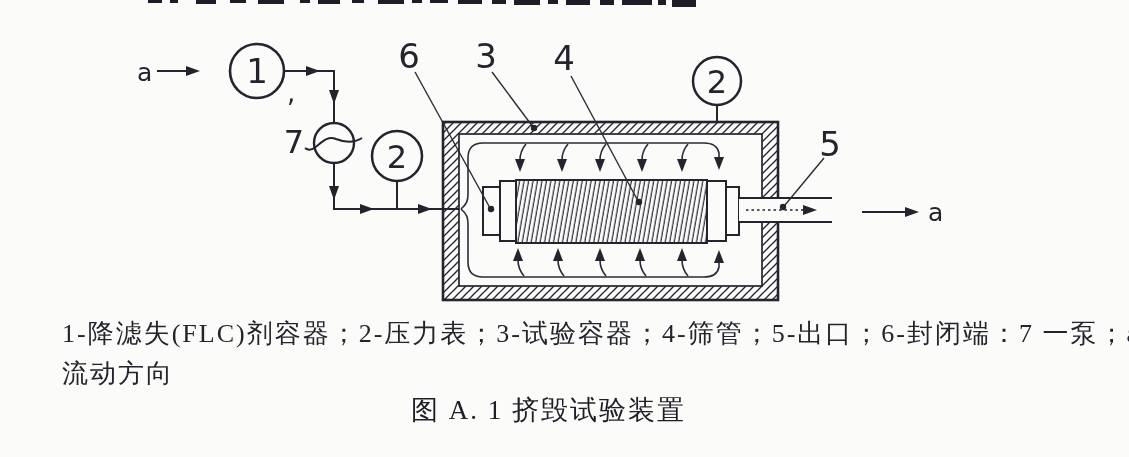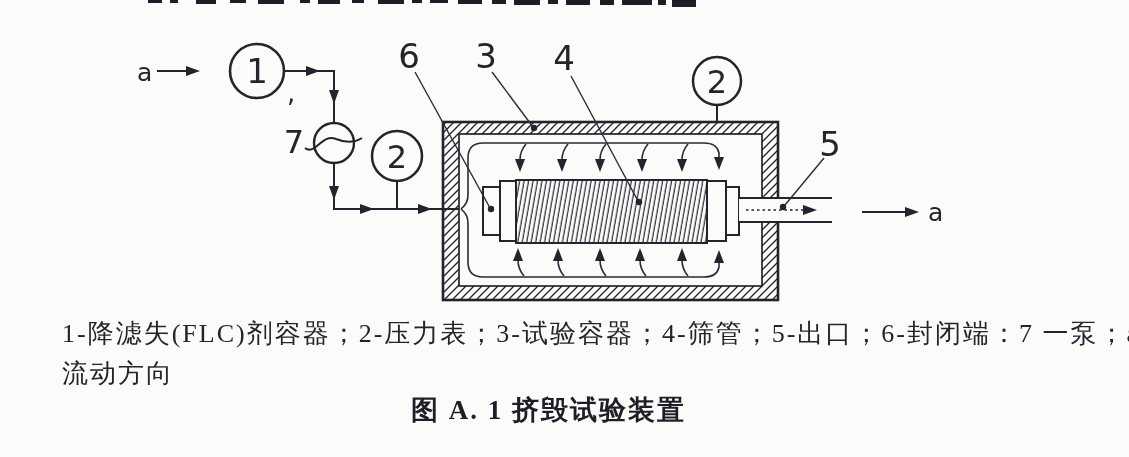--- a/index.html
+++ b/index.html
@@ -11,21 +11,21 @@
   }
   #diagram-svg{position:absolute;left:0;top:0;}
   .caption{
     position:absolute;left:62px;top:314px;
     color:#23242c;font-size:26px;line-height:40px;
     letter-spacing:2px;white-space:nowrap;
   }
   .fig-title{
     position:absolute;left:0;top:392px;width:1097px;
     text-align:center;color:#1d1e26;
-    font-size:27px;font-weight:bold;letter-spacing:2px;
+    font-size:27px;font-weight:normal;letter-spacing:2px;
   }
   svg text{fill:#23242c;}
   .num{font-family:"DejaVu Sans","Liberation Sans",sans-serif;}
 </style>
 </head>
 <body>
 
 <svg id="diagram-svg" width="1129" height="310" viewBox="0 0 1129 310">
   <defs>
     <pattern id="wallHatch" width="8" height="8" patternUnits="userSpaceOnUse">

